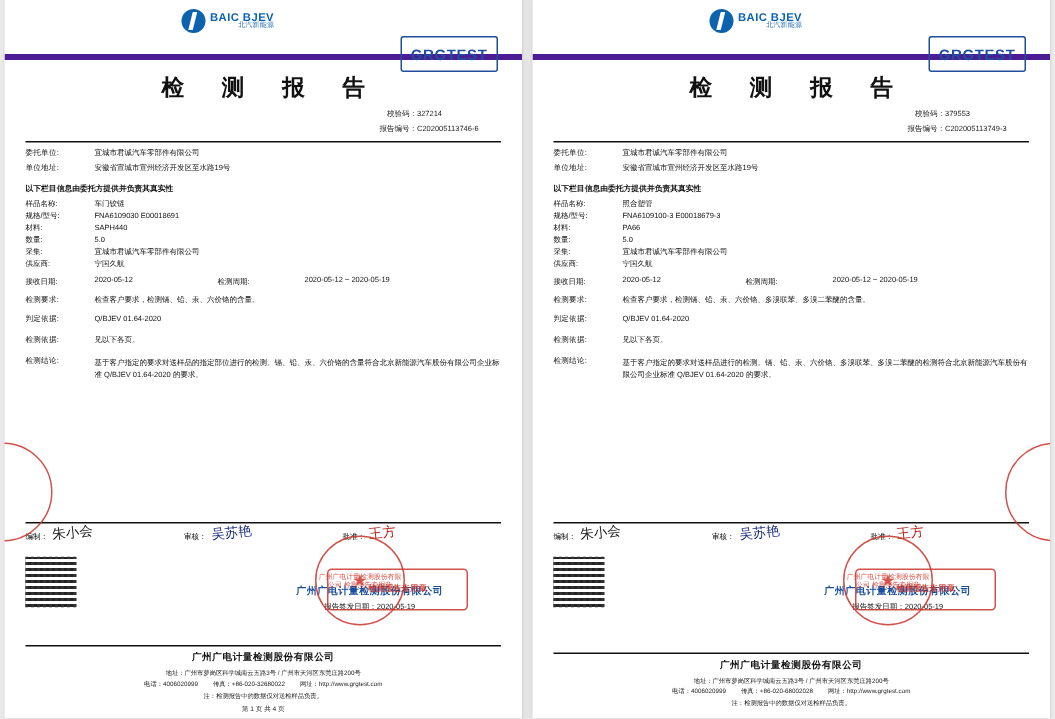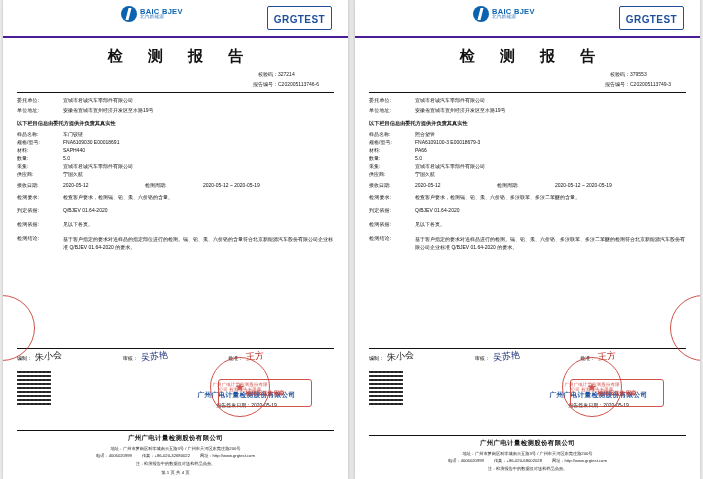--- a/index.html
+++ b/index.html
@@ -3,28 +3,28 @@
 <meta charset="utf-8">
 <style>
   html,body{margin:0;padding:0;background:#f2f2f2;}
   body{width:703px;height:479px;overflow:hidden;font-family:"Liberation Sans",sans-serif;}
   .page{position:relative;width:703px;height:479px;background:#e9e9e9;}
   .doc{position:absolute;top:0;width:345px;height:479px;background:#fff;box-shadow:0 0 2px rgba(0,0,0,.25);overflow:hidden;}
   .doc.left{left:3px;}
   .doc.right{left:355px;}
 
   
-  .hdr{position:relative;height:36px;border-bottom:2px solid #4c1d95;}
+  .hdr{position:relative;height:36px;border-bottom:4px solid #4c1d95;text-align:right;}
   .brand{position:absolute;left:118px;top:6px;display:flex;align-items:center;gap:3px;}
   .brand .bolt{width:16px;height:16px;border-radius:50%;background:#0b63b0;position:relative;}
   .brand .bolt:after{content:"";position:absolute;left:6px;top:2px;width:3px;height:12px;background:#fff;transform:skewX(-14deg);}
   .brand .btxt{line-height:1;}
   .brand .b1{font-size:7.5px;color:#0b63b0;font-weight:bold;letter-spacing:.3px;}
   .brand .b2{font-size:4.6px;color:#2a6fb5;letter-spacing:.2px;}
-  .grgbox{position:absolute;right:16px;top:6px;border:1.4px solid #1f4f9c;border-radius:2px;padding:2px 6px;}
+  .grgbox{position:absolute;right:16px;top:24px;border:1.4px solid #1f4f9c;border-radius:2px;padding:2px 6px;}
   .grgbox span{font-size:10px;font-weight:bold;color:#1f4f9c;letter-spacing:.4px;}
 
   .title{text-align:center;font-family:"DejaVu Sans",sans-serif;font-size:15px;font-weight:bold;letter-spacing:10px;color:#111;margin:9px 0 4px 0;padding-left:10px;}
 
   .meta{font-size:5px;color:#222;text-align:right;padding-right:22px;line-height:1.9;}
   .meta .l{display:inline-block;}
   .meta .r{display:inline-block;min-width:48px;text-align:left;}
 
   .rule{height:1px;background:#111;margin:3px 14px 0 14px;}
 

